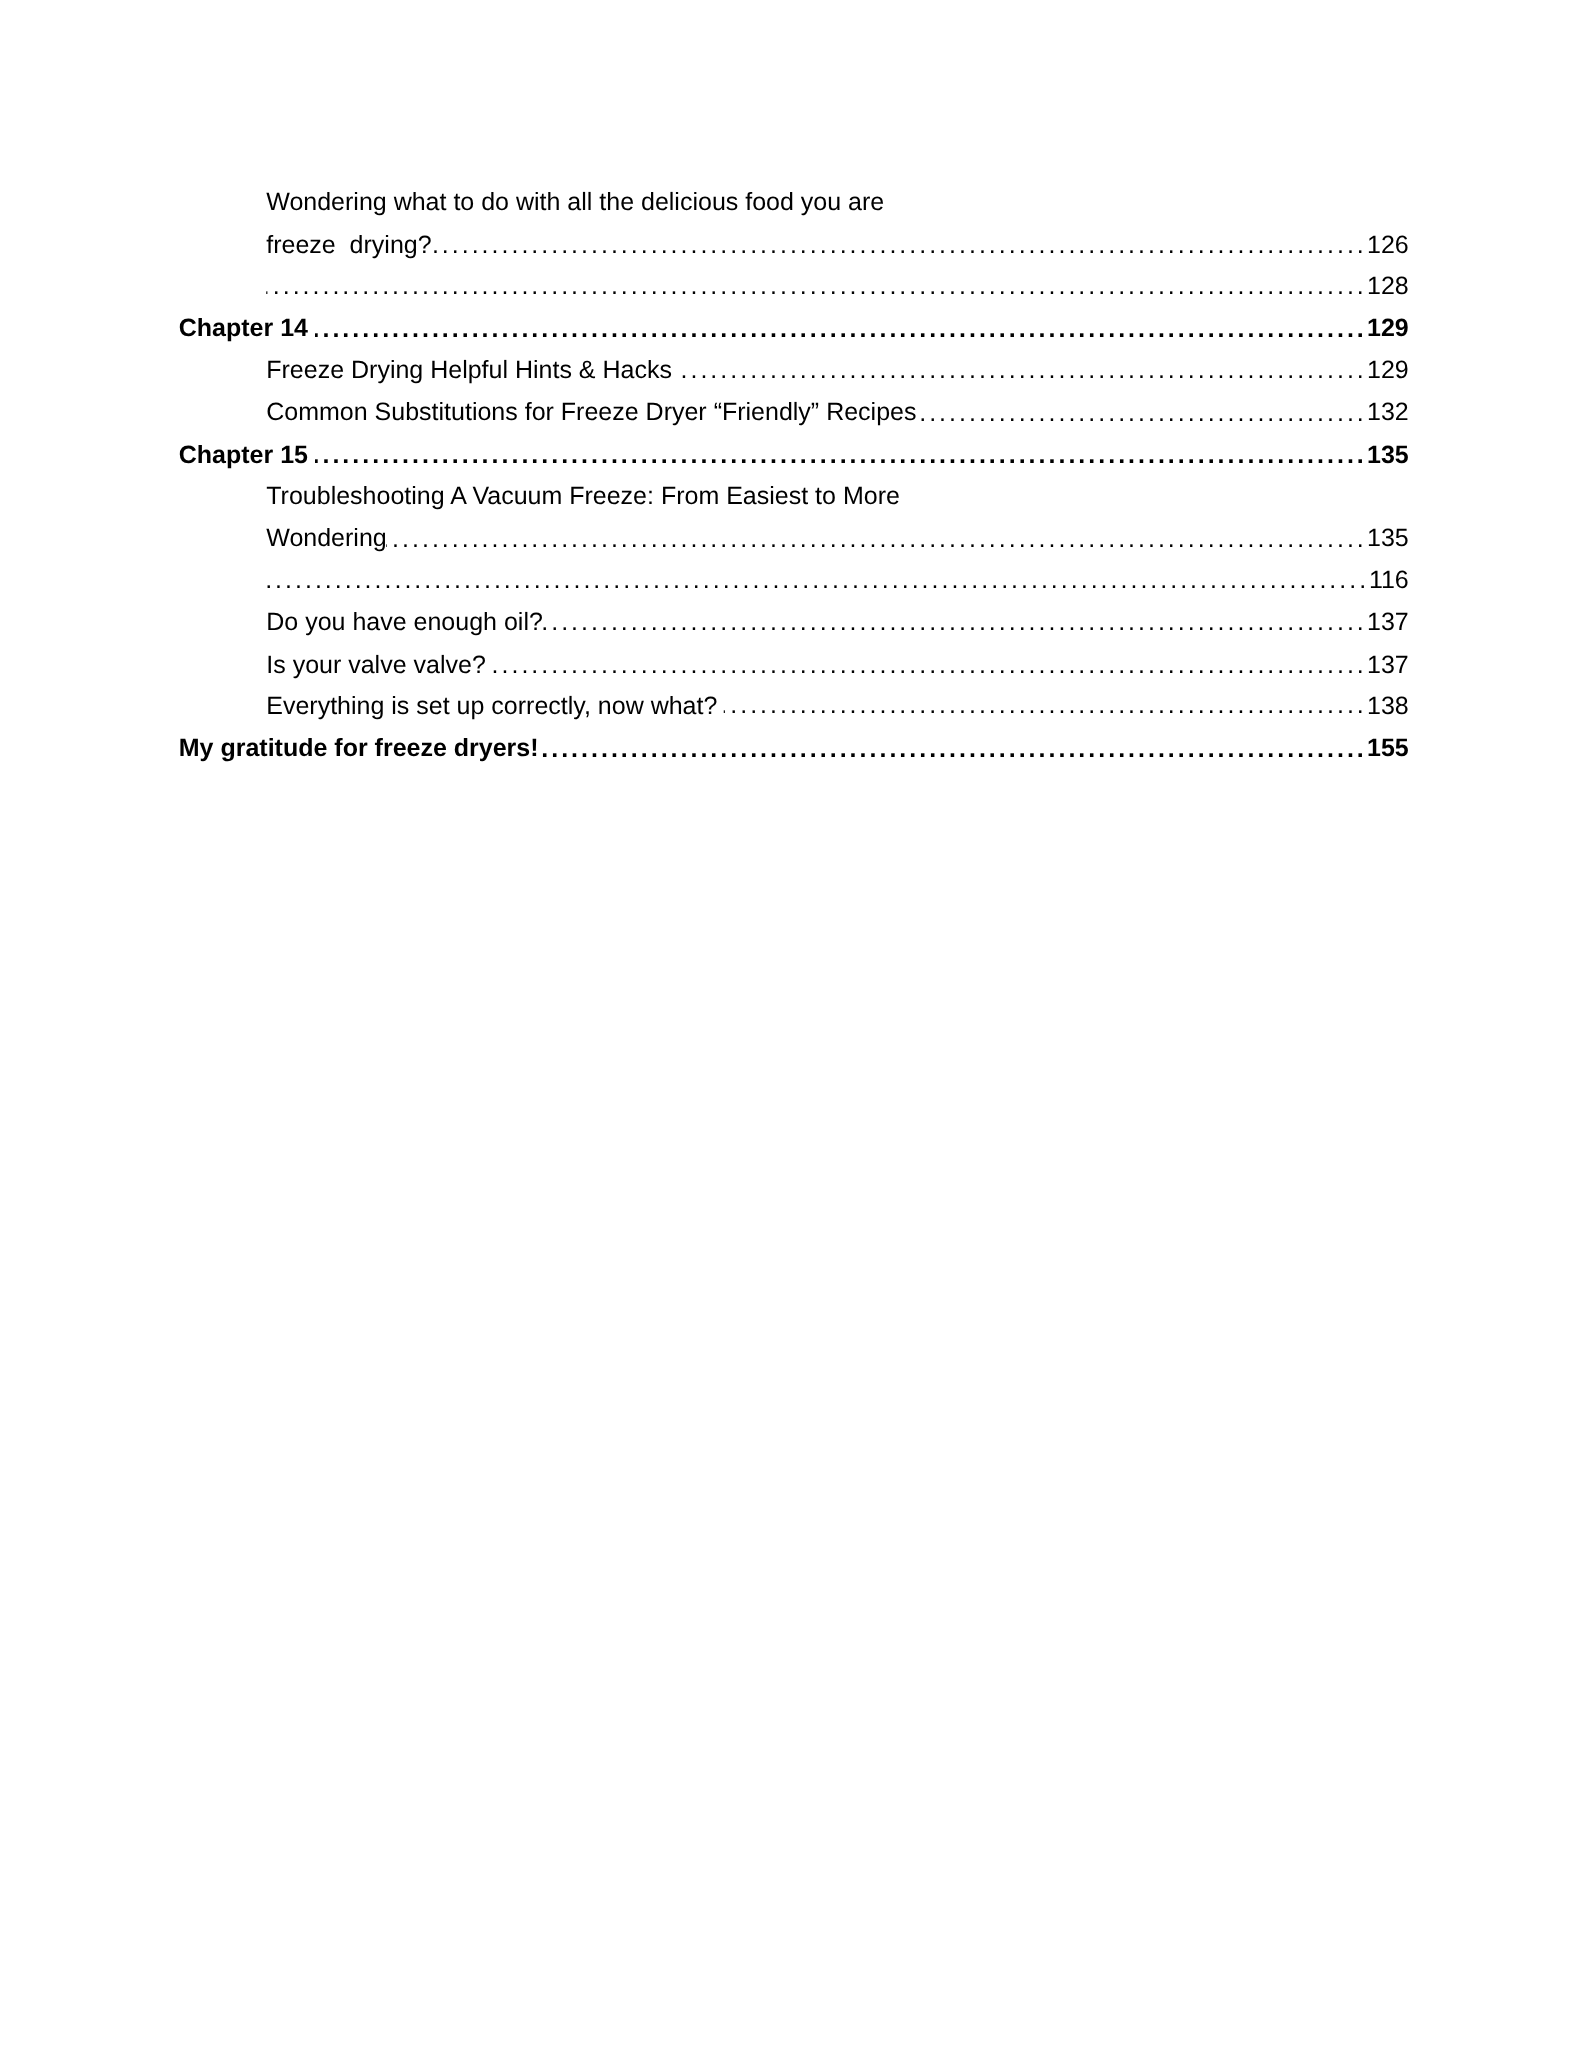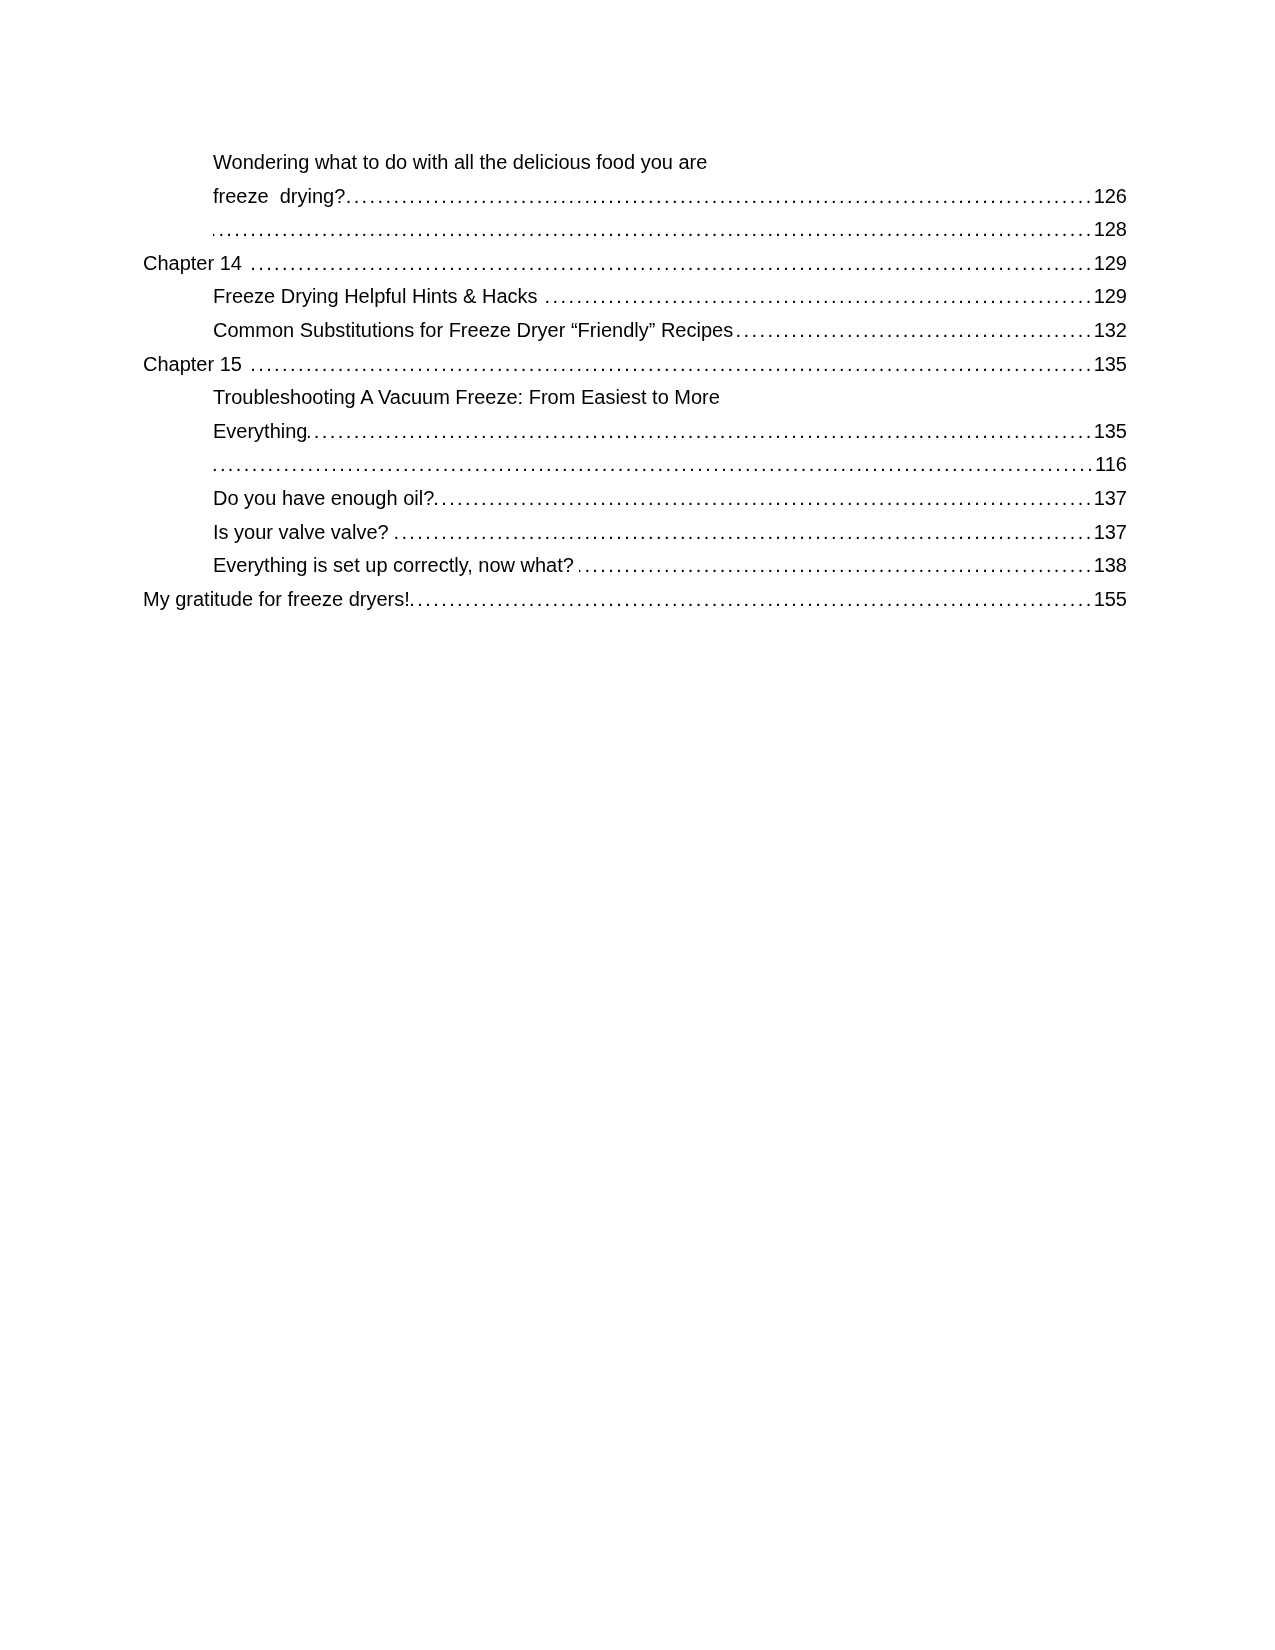--- a/index.html
+++ b/index.html
@@ -24,21 +24,21 @@
     width: 984px;
   }
   .toc-row {
     display: flex;
     align-items: baseline;
     font-size: 20px;
     line-height: 33.6px;
     white-space: pre;
   }
   .toc-row.sub { padding-left: 70px; }
-  .toc-row.chapter { font-weight: normal; }
+  .toc-row.chapter { font-weight: bold; }
   .toc-title { flex: 0 0 auto; }
   .toc-dots {
     flex: 1 1 auto;
     overflow: hidden;
     white-space: nowrap;
     direction: rtl;
     min-width: 0;
   }
   .toc-dots::after {
     content: "................................................................................................................................................................";
@@ -89,21 +89,21 @@
       <span class="toc-title">Chapter 15 </span>
       <span class="toc-dots"></span>
       <span class="toc-pagenum">135</span>
     </div>
 
     <div class="toc-row sub">
       <span class="toc-title">Troubleshooting A Vacuum Freeze: From Easiest to More</span>
     </div>
 
     <div class="toc-row sub">
-      <span class="toc-title">Everything</span>
+      <span class="toc-title">Wondering</span>
       <span class="toc-dots"></span>
       <span class="toc-pagenum">135</span>
     </div>
 
     <div class="toc-row sub">
       <span class="toc-dots"></span>
       <span class="toc-pagenum">116</span>
     </div>
 
     <div class="toc-row sub">

